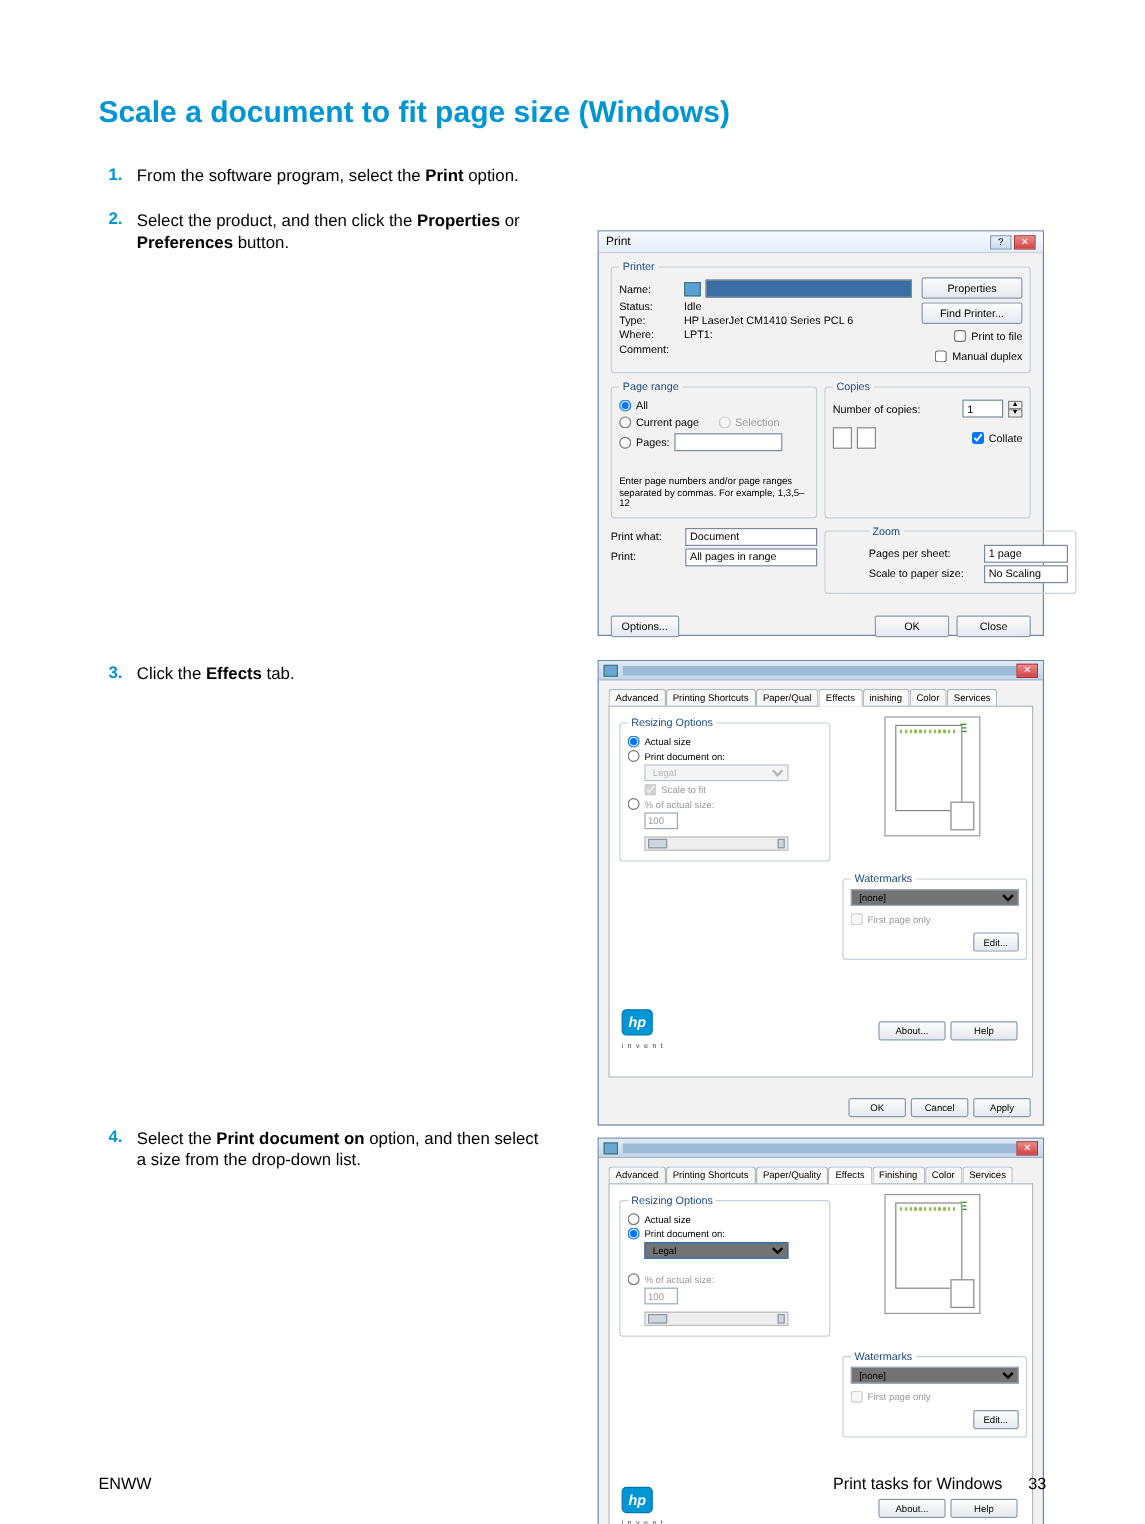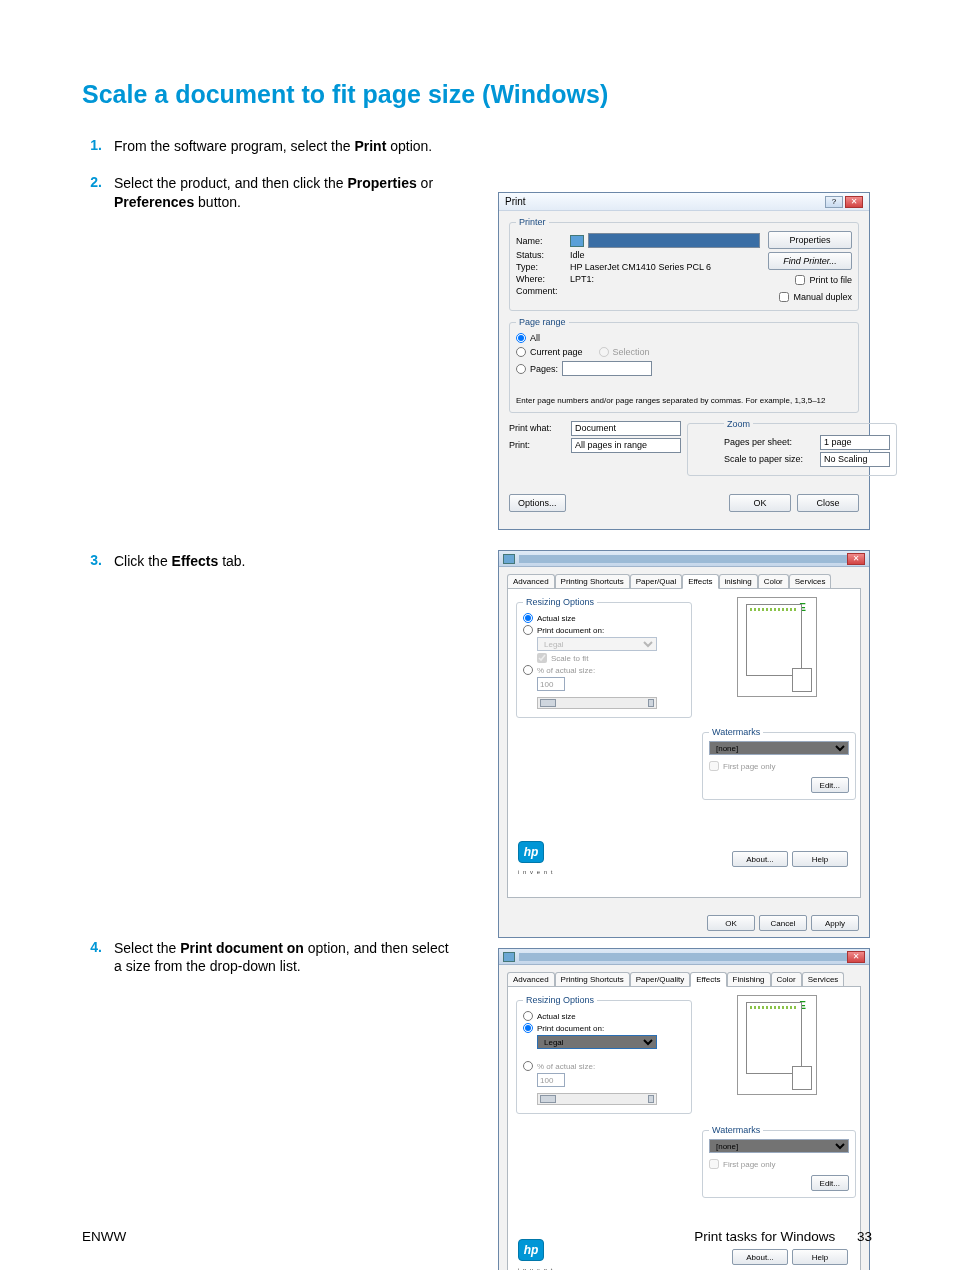--- a/index.html
+++ b/index.html
@@ -327,21 +327,21 @@
             <div class="row">
                 <span class="lbl">Where:</span>
                 <span>LPT1:</span>
               </div>
             <div class="row">
                 <span class="lbl">Comment:</span>
               </div>
           </div>
           <div class="printer-right">
             <button class="btn" style="width:84px;">Properties</button>
-            <button class="btn" style="width:84px;font-style:italic;">Find Printer...</button>
+            <button class="btn" style="width:84px;">Find Printer...</button>
             <label class="row">
                 <input type="checkbox" class="ck" style="">
                 <span>Print to file</span>
               </label>
             <label class="row">
                 <input type="checkbox" class="ck" style="">
                 <span>Manual duplex</span>
               </label>
           </div>
         </div>
@@ -365,20 +365,41 @@
               </label>
           </div>
           <label class="row">
               <input type="radio" class="radio" style="">
               <span>Pages:</span>
               <input class="txt" style="width: 90px;">
             </label>
           <div style="font-size:8px;margin-top:20px;line-height:1.2;">Enter page numbers and/or page ranges separated by commas. For example, 1,3,5–12</div>
         </fieldset>
 
+        <fieldset>
+          <legend>Copies</legend>
+          <div class="row">
+            <span>Number of copies:</span>
+            <span style="flex:1"></span>
+            <input class="txt" style="width: 34px;" value="1">
+            <div class="spin">
+                <span>▲</span>
+                <span>▼</span>
+              </div>
+          </div>
+          <div class="row" style="margin-top:8px;">
+            <div class="stack-icon"></div>
+            <div class="stack-icon"></div>
+            <span style="flex:1"></span>
+            <label class="row">
+                <input type="checkbox" class="ck" checked="" style="">
+                <span>Collate</span>
+              </label>
+          </div>
+        </fieldset>
       </div>
 
       <div class="bottom-row">
         <div class="left">
           <div class="row">
               <span class="lbl" style="width:58px;">Print what:</span>
             <select class="sel" style="width:110px;"><option>Document</option></select>
             </div>
           <div class="row">
               <span class="lbl" style="width:58px;">Print:</span>

